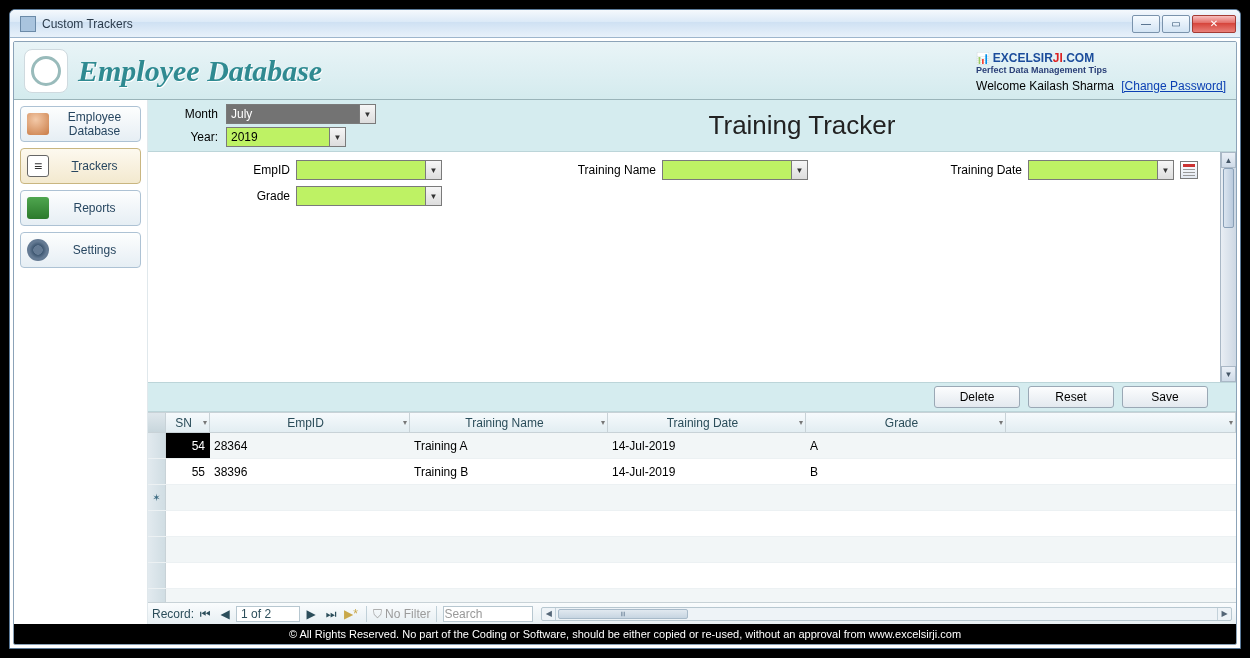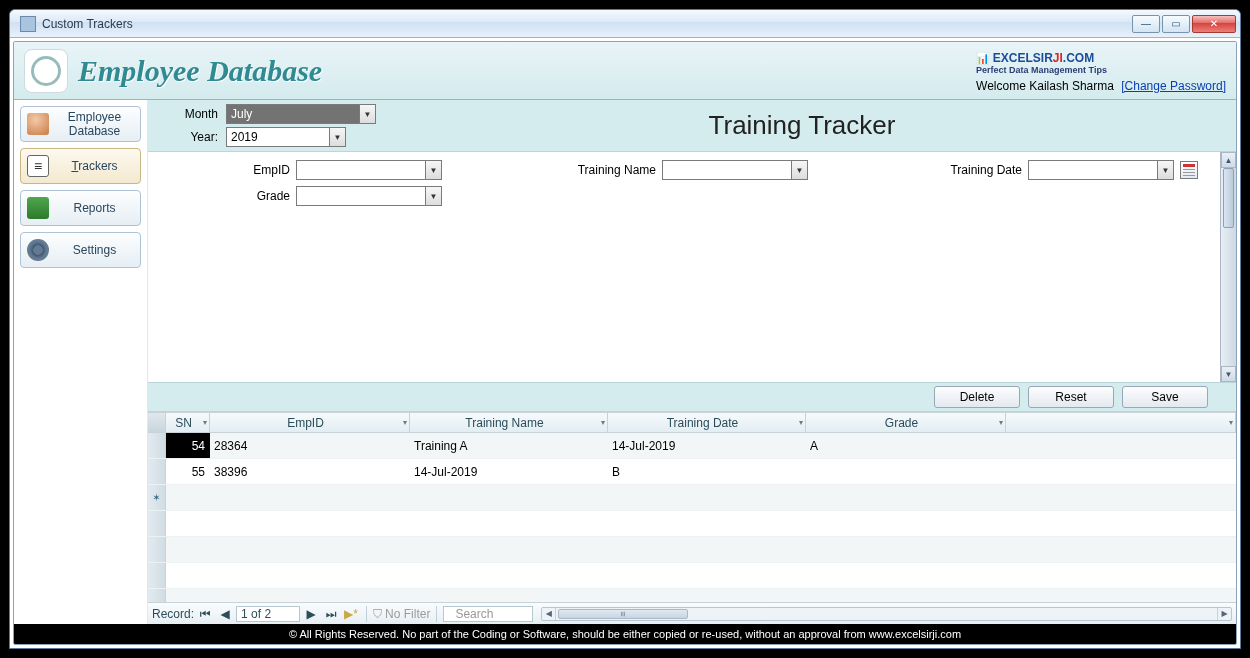--- a/index.html
+++ b/index.html
@@ -34,21 +34,21 @@
 .ic.trk::before{content:"≡";position:absolute;inset:0;display:flex;align-items:center;justify-content:center;font-size:14px;color:#333}
 .ic.rep{background:linear-gradient(#4fa64f,#2c7a2c)}
 .ic.set{background:radial-gradient(circle,#647a93 30%,#3d5670 31%,#647a93 55%);border-radius:50%}
 .nav-label{color:#274660;text-align:center;flex:1}
 .nav-label .u{text-decoration:underline}
 .main{flex:1;display:flex;flex-direction:column;background:#fff;position:relative}
 .form-top{background:#d5ecef;padding:4px 8px;border-bottom:1px solid #bcd5d9;display:flex;align-items:center}
 .ft-left{display:flex;flex-direction:column;gap:3px}
 .ft-row{display:flex;align-items:center;gap:4px}
 .ft-row label{width:62px;text-align:right;margin-right:4px}
-.combo{height:20px;border:1px solid #7a7a7a;background:#ffffff;display:flex;align-items:center;position:relative}
+.combo{height:20px;border:1px solid #7a7a7a;background:#bef264;display:flex;align-items:center;position:relative}
 .combo.sel{background:#737373;color:#fff}
 .combo .val{flex:1;padding:0 4px;white-space:nowrap;overflow:hidden}
 .combo .drop{width:16px;height:100%;border-left:1px solid #7a7a7a;background:linear-gradient(#f6f6f6,#ddd);display:flex;align-items:center;justify-content:center;color:#333;font-size:8px}
 .page-title{flex:1;text-align:center;font-size:26px;color:#222}
 .filters{padding:8px 16px;display:flex;flex-direction:column;gap:6px;min-height:230px;position:relative}
 .filt-row{display:flex;align-items:center;gap:8px}
 .filt-group{display:flex;align-items:center;gap:6px}
 .filt-group label{text-align:right}
 .cal-btn{width:18px;height:18px;border:1px solid #7a7a7a;background:linear-gradient(#fff,#e3e9f2);position:relative;cursor:pointer}
 .cal-btn::before{content:"";position:absolute;top:2px;left:2px;right:2px;height:3px;background:#c33}
@@ -71,21 +71,21 @@
 .gc.selcell{width:18px;background:linear-gradient(90deg,#e2eaef,#d0dde3);border-right:1px solid #c8d2d7}
 .gc.selcell.star::before{content:"✶";color:#3d6b82;font-size:10px;margin:auto}
 .gc.sn-val{justify-content:flex-end}
 .gc.sn-active{background:#000;color:#fff}
 .c-sn{width:44px}.c-emp{width:200px}.c-tn{width:198px}.c-td{width:198px}.c-gr{width:200px}.c-last{flex:1}
 .rec-nav{height:22px;border-top:1px solid #c8d2d7;background:linear-gradient(#fafcfd,#e7eff3);display:flex;align-items:center;gap:2px;padding:0 4px;font-size:11px;color:#2b4d5a}
 .rn-btn{width:18px;height:16px;border:1px solid transparent;display:flex;align-items:center;justify-content:center;cursor:pointer;color:#2b4d5a;border-radius:2px}
 .rn-box{width:64px;height:16px;border:1px solid #b7c7d0;background:#fff;padding:0 4px;display:flex;align-items:center}
 .rn-sep{width:1px;height:16px;background:#c0d0d8;margin:0 4px}
 .nofilter{color:#9b9b9b;display:flex;align-items:center;gap:3px}
-.rn-search{width:90px;height:16px;border:1px solid #b7c7d0;background:#fff;padding:0 11px;color:#999}
+.rn-search{width:90px;height:16px;border:1px solid #b7c7d0;background:#fff;padding:0 0;color:#999}
 .hscroll{flex:1;height:14px;margin-left:6px;border:1px solid #b7c7d0;background:#eef3f7;position:relative;border-radius:2px}
 .hscroll .har{width:14px;height:100%;display:flex;align-items:center;justify-content:center;font-size:8px;color:#567}
 .hscroll .har.l{float:left;border-right:1px solid #c3d1da}.hscroll .har.r{float:right;border-left:1px solid #c3d1da}
 .hscroll .hthumb{position:absolute;left:16px;top:1px;bottom:1px;width:130px;background:linear-gradient(#e1e9f0,#c7d5e1);border:1px solid #a8bac9;border-radius:2px}
 .hscroll .hthumb::after{content:"≡";position:absolute;left:50%;top:50%;transform:translate(-50%,-50%) rotate(90deg);font-size:9px;color:#6b8197}
 .footer{height:20px;background:#000;color:#fff;display:flex;align-items:center;justify-content:center;font-size:11px}
 .filters-wrap{flex:1;display:flex}
 .filters-inner{flex:1}
 </style>
 </head>
@@ -244,20 +244,21 @@
                 <div class="gc c-emp">28364</div>
                 <div class="gc c-tn">Training A</div>
                 <div class="gc c-td">14-Jul-2019</div>
                 <div class="gc c-gr">A</div>
                 <div class="gc c-last"></div>
               </div>
               <div class="gr">
                 <div class="gc selcell"></div>
                 <div class="gc c-sn sn-val ">55</div>
                 <div class="gc c-emp">38396</div>
+                <div class="gc c-tn">Training B</div>
                 <div class="gc c-td">14-Jul-2019</div>
                 <div class="gc c-gr">B</div>
                 <div class="gc c-last"></div>
               </div>
               <div class="gr">
                 <div class="gc selcell star"></div>
                 <div class="gc c-sn"></div>
                 <div class="gc c-emp"></div>
                 <div class="gc c-tn"></div>
                 <div class="gc c-td"></div>

